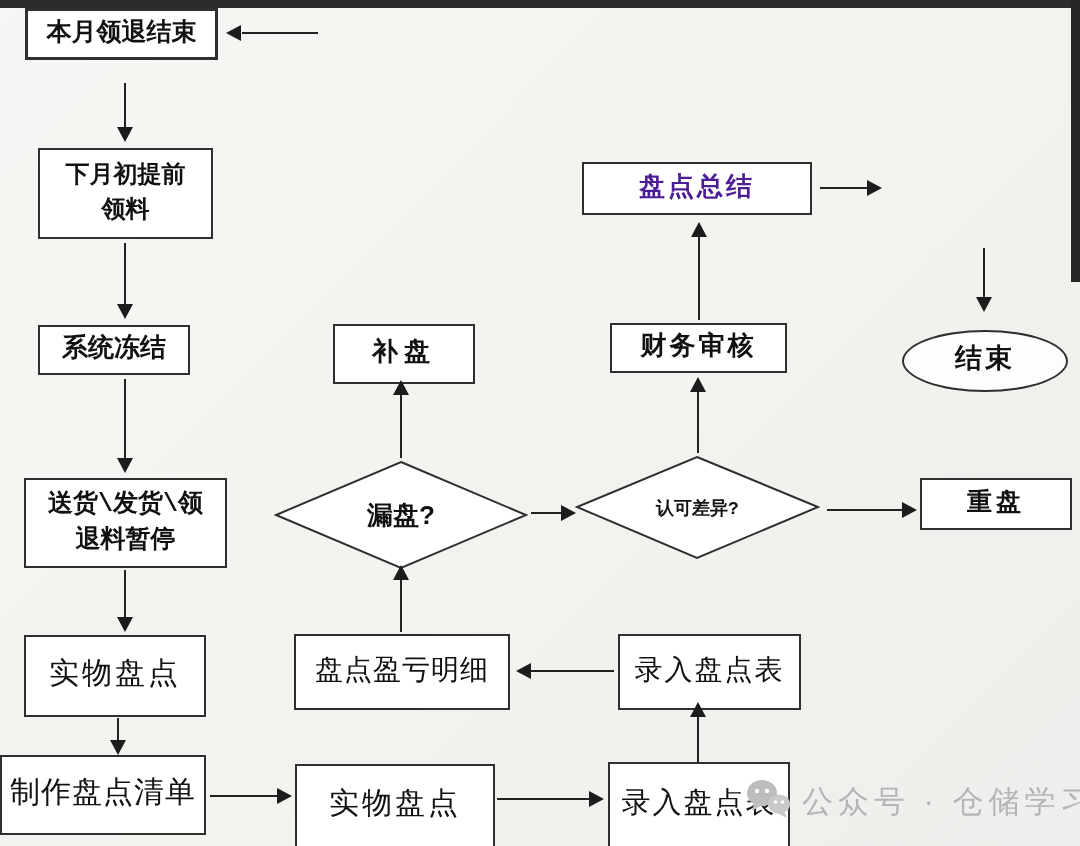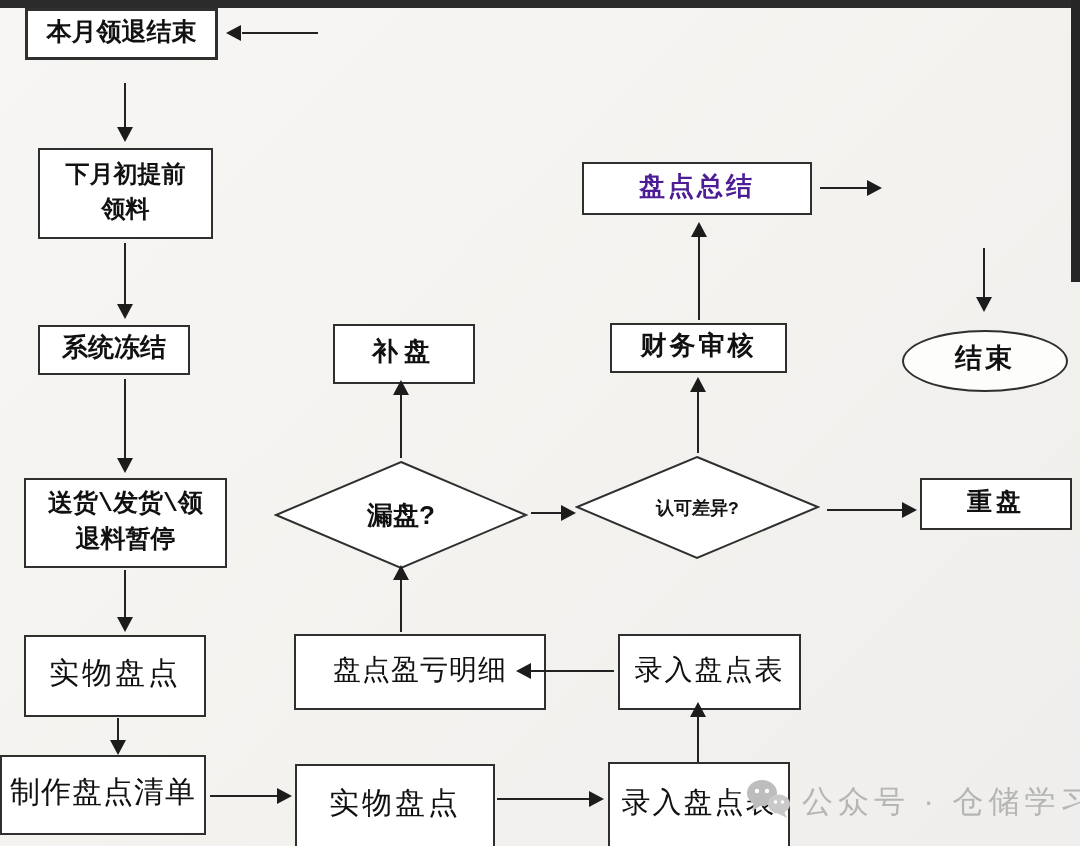--- a/index.html
+++ b/index.html
@@ -87,21 +87,21 @@
   </div>
 
   <div class="node" style="left:608px;top:762px;width:182px;height:84px;font-size:29px;letter-spacing:2px;border-bottom:none;">
     <span class="ln">录入盘点表</span>
   </div>
 
   <div class="node" style="left:618px;top:634px;width:183px;height:76px;font-size:28px;letter-spacing:2px;">
     <span class="ln">录入盘点表</span>
   </div>
 
-  <div class="node" style="left:294px;top:634px;width:252px;height:76px;font-size:28px;letter-spacing:1px;">
+  <div class="node" style="left:294px;top:634px;width:216px;height:76px;font-size:28px;letter-spacing:1px;">
     <span class="ln">盘点盈亏明细</span>
   </div>
 
   <div class="node bold" style="left:333px;top:324px;width:142px;height:60px;font-size:26px;letter-spacing:6px;">
     <span class="ln">补盘</span>
   </div>
 
   <div class="diamond" style="left:274px;top:460px;width:254px;height:110px;">
     <svg viewBox="0 0 254 110">
       <polygon points="127,2 252,55 127,108 2,55" fill="#ffffff" stroke="#2f2f2f" stroke-width="2"></polygon>

